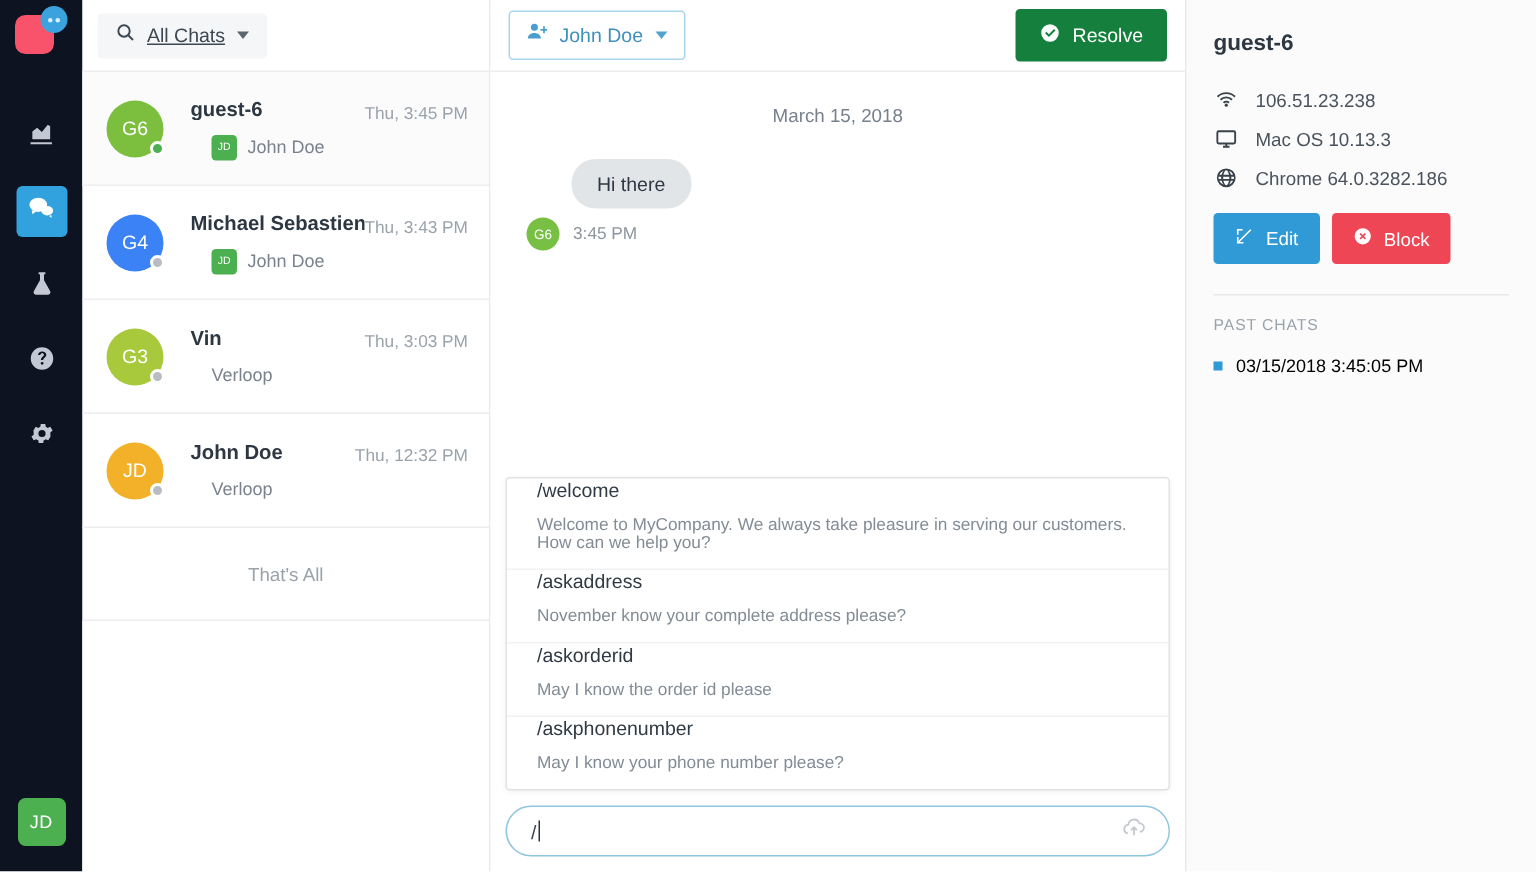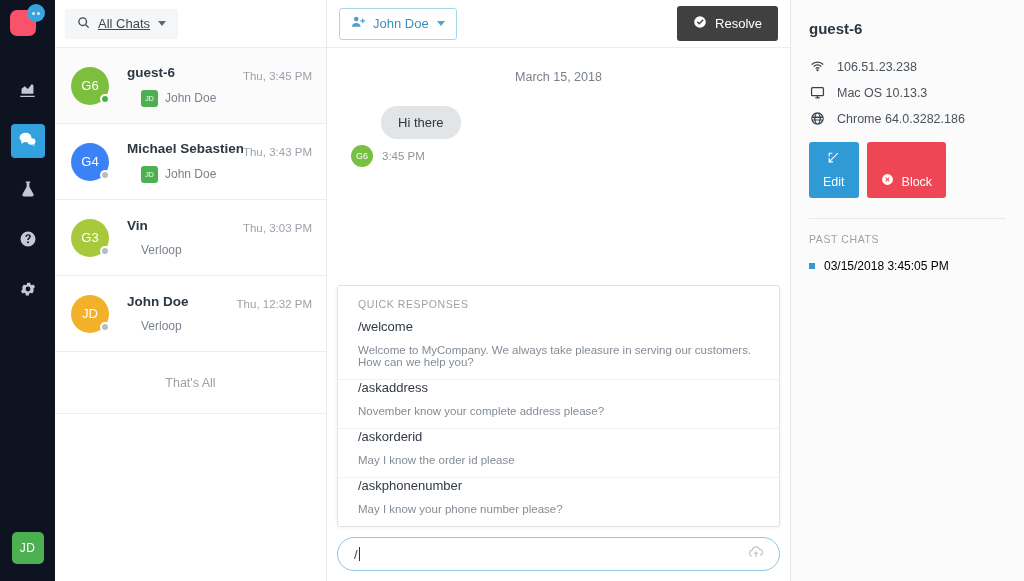--- a/index.html
+++ b/index.html
@@ -102,21 +102,21 @@
   }
   .assign-btn {
     display: flex; align-items: center; gap: 8px;
     border: 1px solid #a8d6ec; border-radius: 3px;
     padding: 6px 11px; background: #fff; cursor: pointer;
   }
   .assign-btn .lbl { font-size: 13px; color: #3d8fbd; }
   .caret-b { width:0;height:0;border-left:4px solid transparent;border-right:4px solid transparent;border-top:5px solid #52a4cf; }
   .resolve-btn {
     display: flex; align-items: center; gap: 8px;
-    background: #404040; border-radius: 3px; border: none;
+    background: #15803d; border-radius: 3px; border: none;
     padding: 9px 16px; color: #fff; font-size: 13px; cursor: pointer;
     font-family: "Liberation Sans", sans-serif;
   }
   .conv-body { flex: 1; padding: 22px 0 0 0; overflow: hidden; }
   .date-sep { text-align: center; font-size: 12.5px; color: #78818b; margin-bottom: 22px; }
   .msg { padding-left: 24px; display: flex; flex-direction: column; }
   .bubble {
     align-self: flex-start; background: #e2e5e8; color: #2d3742;
     font-size: 13px; border-radius: 16px; padding: 9px 17px; margin-left: 30px;
   }
@@ -152,21 +152,21 @@
   .panel-title { font-size: 15px; font-weight: bold; color: #2c3742; margin-bottom: 22px; }
   .meta-row { display: flex; align-items: center; gap: 12px; margin-bottom: 11px; }
   .meta-ic { width: 16px; display: flex; justify-content: center; }
   .meta-txt { font-size: 12.5px; color: #4a535c; }
   .btn-row { display: flex; gap: 8px; margin-top: 16px; }
   .pbtn {
     display: flex; align-items: center; gap: 8px; border: none; border-radius: 3px;
     padding: 9px 14px; color: #fff; font-size: 12.5px; cursor: pointer;
     font-family: "Liberation Sans", sans-serif;
   }
-  .pbtn.edit { background: #2f9ad6; flex-direction: column; }
+  .pbtn.edit { background: #2f9ad6; }
   .pbtn.block { background: #ef4655; align-items: flex-end; }
   .divider { height: 1px; background: #e6e9ec; margin: 20px 0 14px; }
   .past-title { font-size: 10.5px; letter-spacing: .6px; color: #9aa2aa; margin-bottom: 14px; }
   .past-item { display: flex; align-items: center; gap: 9px; cursor: pointer; }
   .past-dot { width: 6px; height: 6px; background: #2f9ad6; flex: 0 0 6px; }
   .past-lbl { font-size: 12px; color: #000000; }
 </style>
 </head>
 <body>
 
@@ -325,21 +325,20 @@
       <div class="msg">
         <div class="bubble">Hi there</div>
         <div class="msg-foot">
           <div class="msg-av">G6</div>
           <div class="msg-time">3:45 PM</div>
         </div>
       </div>
     </div>
 
     <div class="qr">
-      <div class="qr-title">QUICK RESPONSES</div>
       <div id="qr-items">
           <div class="qr-item">
             <div class="qr-cmd">/welcome</div>
             <div class="qr-txt">Welcome to MyCompany. We always take pleasure in serving our customers. How can we help you?</div>
           </div>
           <div class="qr-sep"></div>
           <div class="qr-item">
             <div class="qr-cmd">/askaddress</div>
             <div class="qr-txt">November know your complete address please?</div>
           </div>

